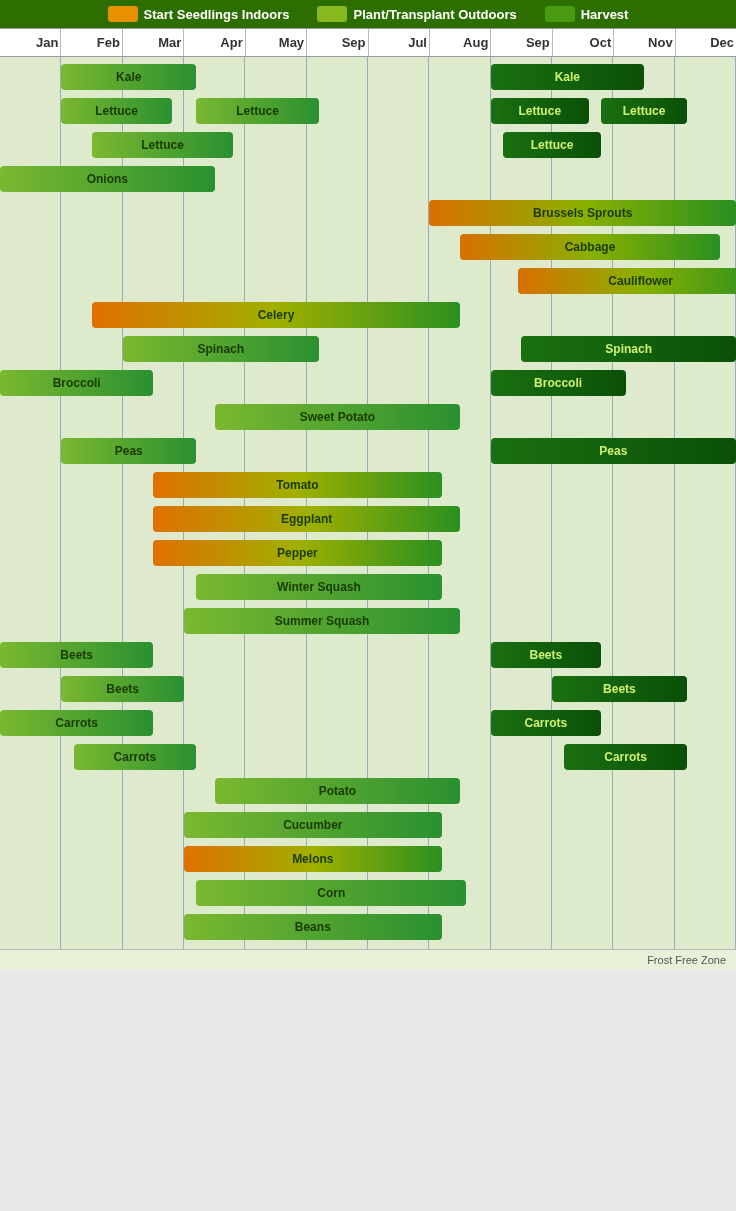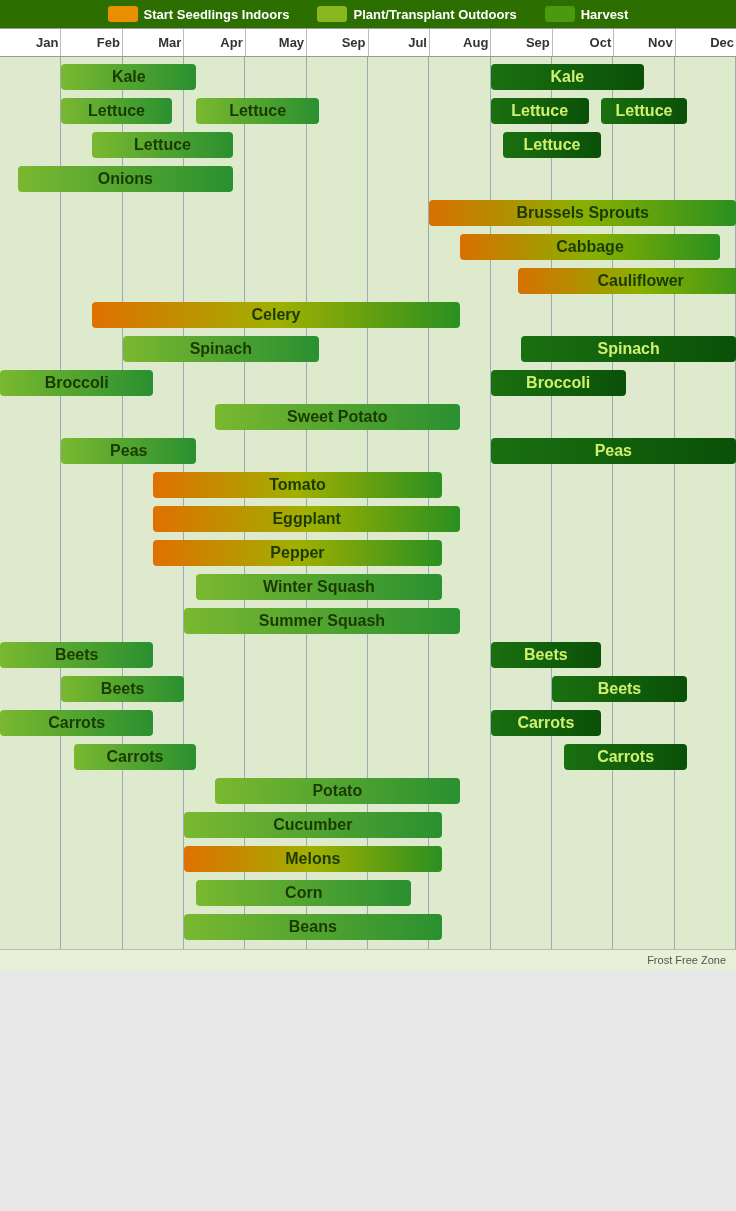--- a/index.html
+++ b/index.html
@@ -92,21 +92,21 @@
     }
     
     .bar {
       position: absolute;
       height: 26px;
       top: 3px;
       border-radius: 4px;
       display: flex;
       align-items: center;
       justify-content: center;
-      font-size: 16px;
+      font-size: 12px;
       font-weight: bold;
       color: #1a3a00;
       white-space: nowrap;
       overflow: visible;
     }
     
     
     
     
     .footer-note {
@@ -177,21 +177,21 @@
           <div class="bar" style="left: 61.3333px; width: 110.4px; background: linear-gradient(to right, rgb(122, 184, 48), rgb(42, 144, 48)); color: rgb(26, 58, 0);">Lettuce</div>
           <div class="bar" style="left: 196.267px; width: 122.667px; background: linear-gradient(to right, rgb(122, 184, 48), rgb(42, 144, 48)); color: rgb(26, 58, 0);">Lettuce</div>
           <div class="bar" style="left: 490.667px; width: 98.1333px; background: linear-gradient(to right, rgb(26, 112, 16), rgb(10, 80, 8)); color: rgb(208, 240, 112);">Lettuce</div>
           <div class="bar" style="left: 601.067px; width: 85.8667px; background: linear-gradient(to right, rgb(26, 112, 16), rgb(10, 80, 8)); color: rgb(208, 240, 112);">Lettuce</div>
         </div>
         <div class="chart-row">
           <div class="bar" style="left: 92px; width: 141.067px; background: linear-gradient(to right, rgb(122, 184, 48), rgb(42, 144, 48)); color: rgb(26, 58, 0);">Lettuce</div>
           <div class="bar" style="left: 502.933px; width: 98.1333px; background: linear-gradient(to right, rgb(26, 112, 16), rgb(10, 80, 8)); color: rgb(208, 240, 112);">Lettuce</div>
         </div>
         <div class="chart-row">
-          <div class="bar" style="left: 0px; width: 214.667px; background: linear-gradient(to right, rgb(122, 184, 48), rgb(42, 144, 48)); color: rgb(26, 58, 0); margin-left: 18px;">Onions</div>
+          <div class="bar" style="left: 0px; width: 214.667px; background: linear-gradient(to right, rgb(122, 184, 48), rgb(42, 144, 48)); color: rgb(26, 58, 0);">Onions</div>
         </div>
         <div class="chart-row">
           <div class="bar" style="left: 429.333px; width: 306.667px; background: linear-gradient(to right, rgb(216, 112, 0), rgb(138, 176, 0), rgb(42, 144, 32)); color: rgb(26, 58, 0);">Brussels Sprouts</div>
         </div>
         <div class="chart-row">
           <div class="bar" style="left: 460px; width: 260px; background: linear-gradient(to right, rgb(216, 112, 0), rgb(138, 176, 0), rgb(42, 144, 32)); color: rgb(26, 58, 0);">Cabbage</div>
         </div>
         <div class="chart-row">
           <div class="bar" style="left: 518px; width: 245.333px; background: linear-gradient(to right, rgb(216, 112, 0), rgb(138, 176, 0), rgb(42, 144, 32)); color: rgb(26, 58, 0);">Cauliflower</div>
         </div>
@@ -247,21 +247,21 @@
         <div class="chart-row">
           <div class="bar" style="left: 214.667px; width: 245.333px; background: linear-gradient(to right, rgb(122, 184, 48), rgb(42, 144, 48)); color: rgb(26, 58, 0);">Potato</div>
         </div>
         <div class="chart-row">
           <div class="bar" style="left: 184px; width: 257.6px; background: linear-gradient(to right, rgb(122, 184, 48), rgb(42, 144, 48)); color: rgb(26, 58, 0);">Cucumber</div>
         </div>
         <div class="chart-row">
           <div class="bar" style="left: 184px; width: 257.6px; background: linear-gradient(to right, rgb(224, 112, 0), rgb(160, 176, 0), rgb(42, 144, 32)); color: rgb(26, 58, 0);">Melons</div>
         </div>
         <div class="chart-row">
-          <div class="bar" style="left: 196.267px; width: 215px; background: linear-gradient(to right, rgb(122, 184, 48), rgb(42, 144, 48)); color: rgb(26, 58, 0);">Corn</div>
+          <div class="bar" style="left: 196.267px; width: 270px; background: linear-gradient(to right, rgb(122, 184, 48), rgb(42, 144, 48)); color: rgb(26, 58, 0);">Corn</div>
         </div>
         <div class="chart-row">
           <div class="bar" style="left: 184px; width: 257.6px; background: linear-gradient(to right, rgb(122, 184, 48), rgb(42, 144, 48)); color: rgb(26, 58, 0);">Beans</div>
         </div>
       </div>
   </div>
 
   <div class="footer-note">Frost Free Zone</div>
 </div>
 

